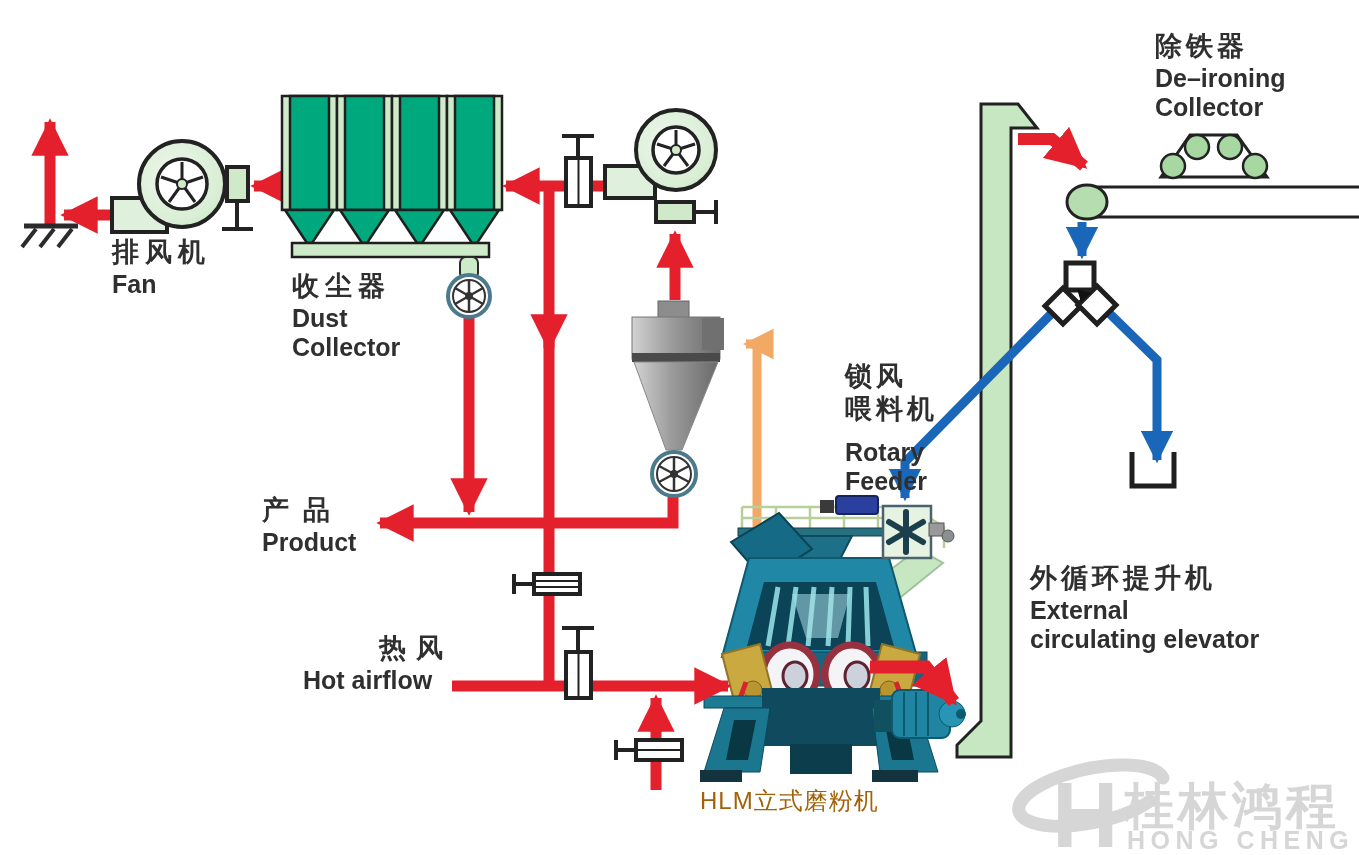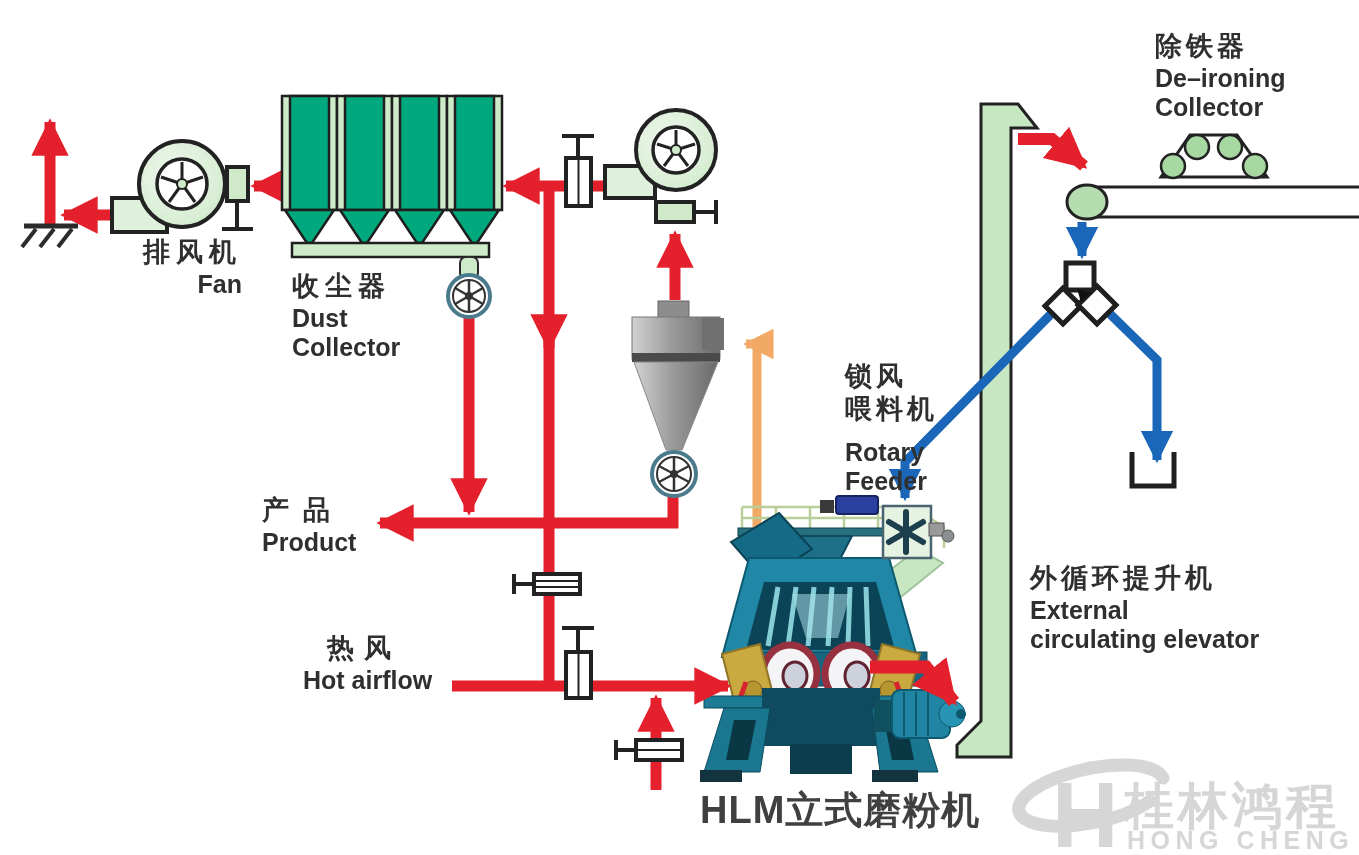--- a/index.html
+++ b/index.html
@@ -1,25 +1,25 @@
 <!DOCTYPE html>
 <html><head>
 <meta charset="utf-8">
 <style>
   html,body{margin:0;padding:0;background:#ffffff;}
   #stage{position:relative;width:1359px;height:855px;background:#ffffff;overflow:hidden;
          font-family:"Liberation Sans","DejaVu Sans",sans-serif;}
   #diagram-svg{position:absolute;left:0;top:0;}
   .lbl{position:absolute;color:#2f2f2f;}
-  .lbl.center{text-align:right;}
+  .lbl.center{text-align:left;}
   .zh{display:block;font-size:27px;font-weight:700;letter-spacing:6px;line-height:36px;white-space:nowrap;}
   .zh.tight{letter-spacing:4px;}
   .en{display:block;font-size:25px;font-weight:700;line-height:29px;white-space:nowrap;}
   .gap{margin-top:12px;}
-  .mill-title{position:absolute;font-size:38px;font-weight:700;color:#404040;letter-spacing:1px;white-space:nowrap;}
+  .mill-title{position:absolute;font-size:24px;font-weight:400;color:#a16207;letter-spacing:1px;white-space:nowrap;}
 </style>
 </head>
 <body>
 
 <div id="stage">
 
 <svg id="diagram-svg" width="1359" height="855" viewBox="0 0 1359 855">
   <defs>
     <marker id="ra" viewBox="0 0 10 10" refX="9" refY="5" markerWidth="3.4" markerHeight="3.4" orient="auto-start-reverse">
       <path d="M0,0 L10,5 L0,10 z" fill="#e4202c"></path>
@@ -335,19 +335,19 @@
   <span class="en">External</span>
   <span class="en">circulating elevator</span>
 </div>
 
 <div class="lbl" style="left:262px;top:492px">
   <span class="zh" style="letter-spacing:14px">产品</span>
   <span class="en">Product</span>
 </div>
 
 <div class="lbl" style="left:303px;top:630px">
-  <span class="zh" style="margin-left:24px;letter-spacing:10px">热风</span>
+  <span class="zh" style="margin-left:76px;letter-spacing:10px">热风</span>
   <span class="en">Hot airflow</span>
 </div>
 
 <div class="mill-title" style="left:700px;top:785px">HLM立式磨粉机</div>
 
 </div>
 
 </body></html>

